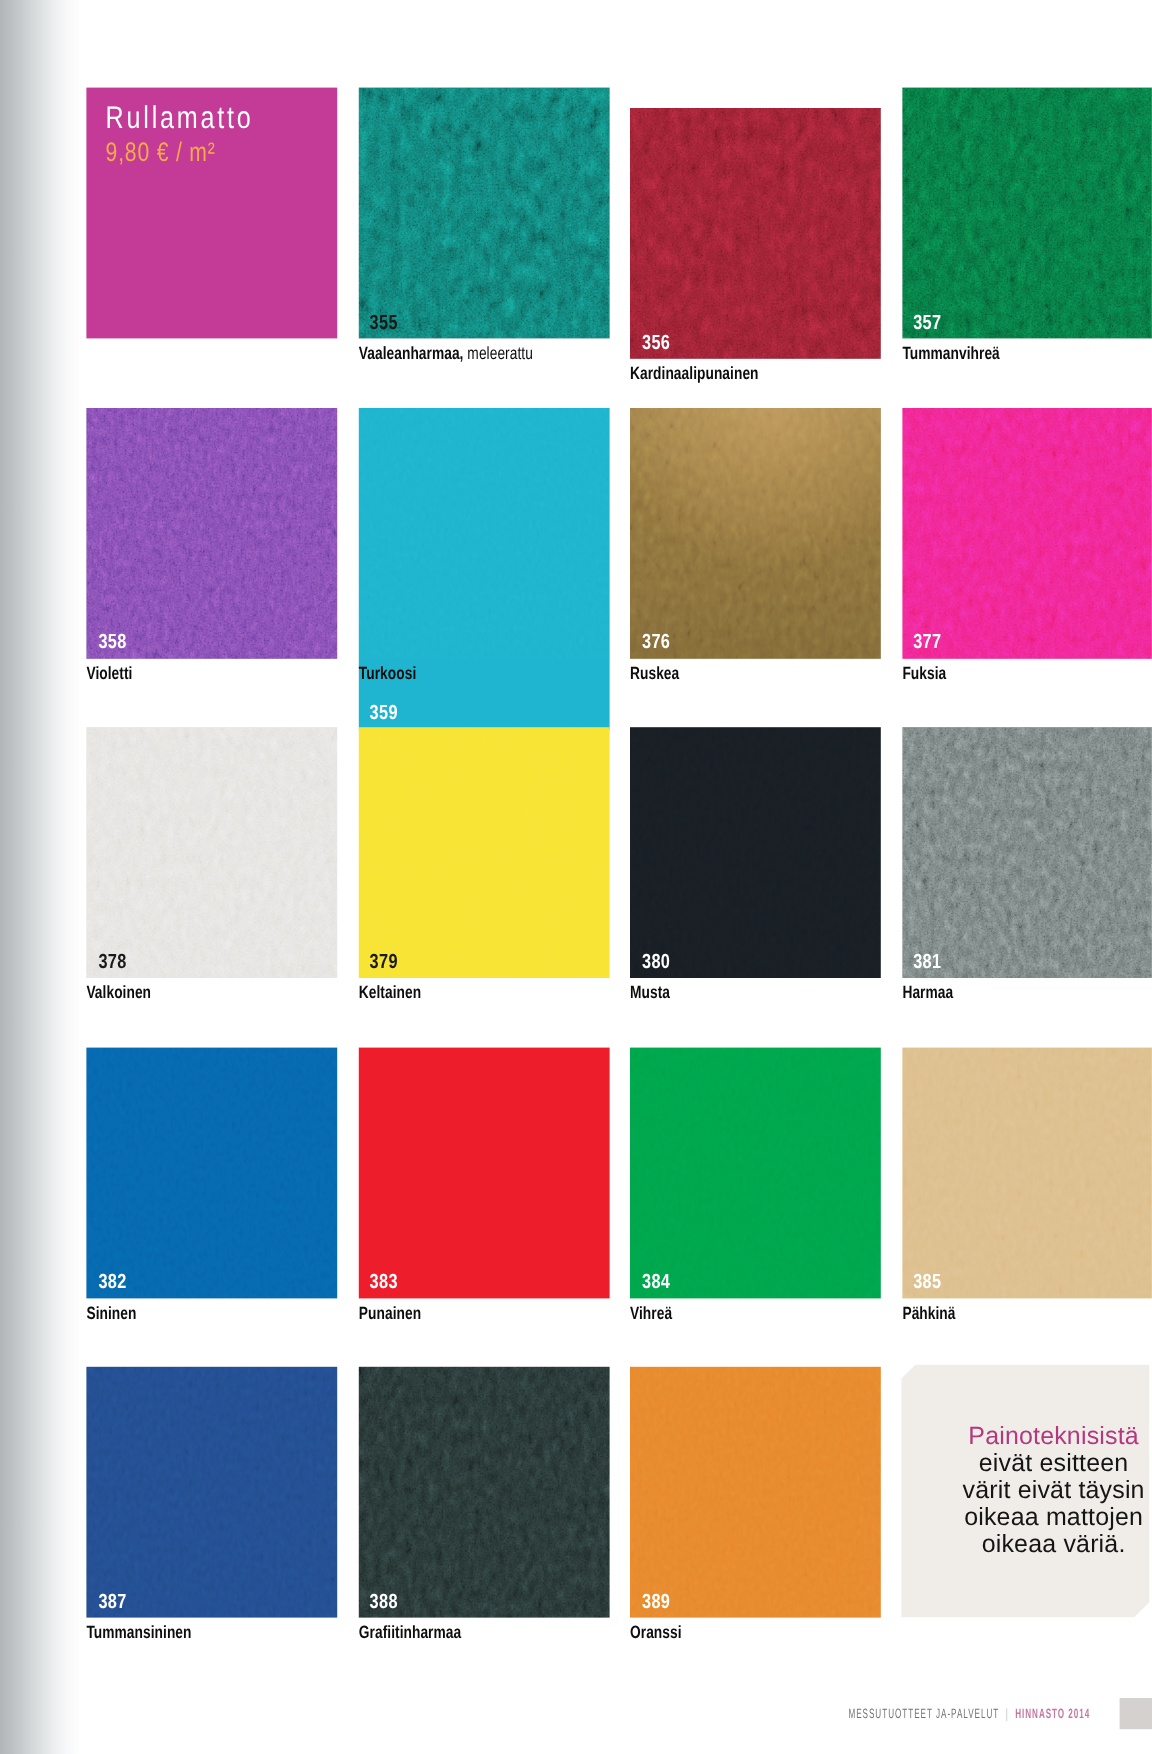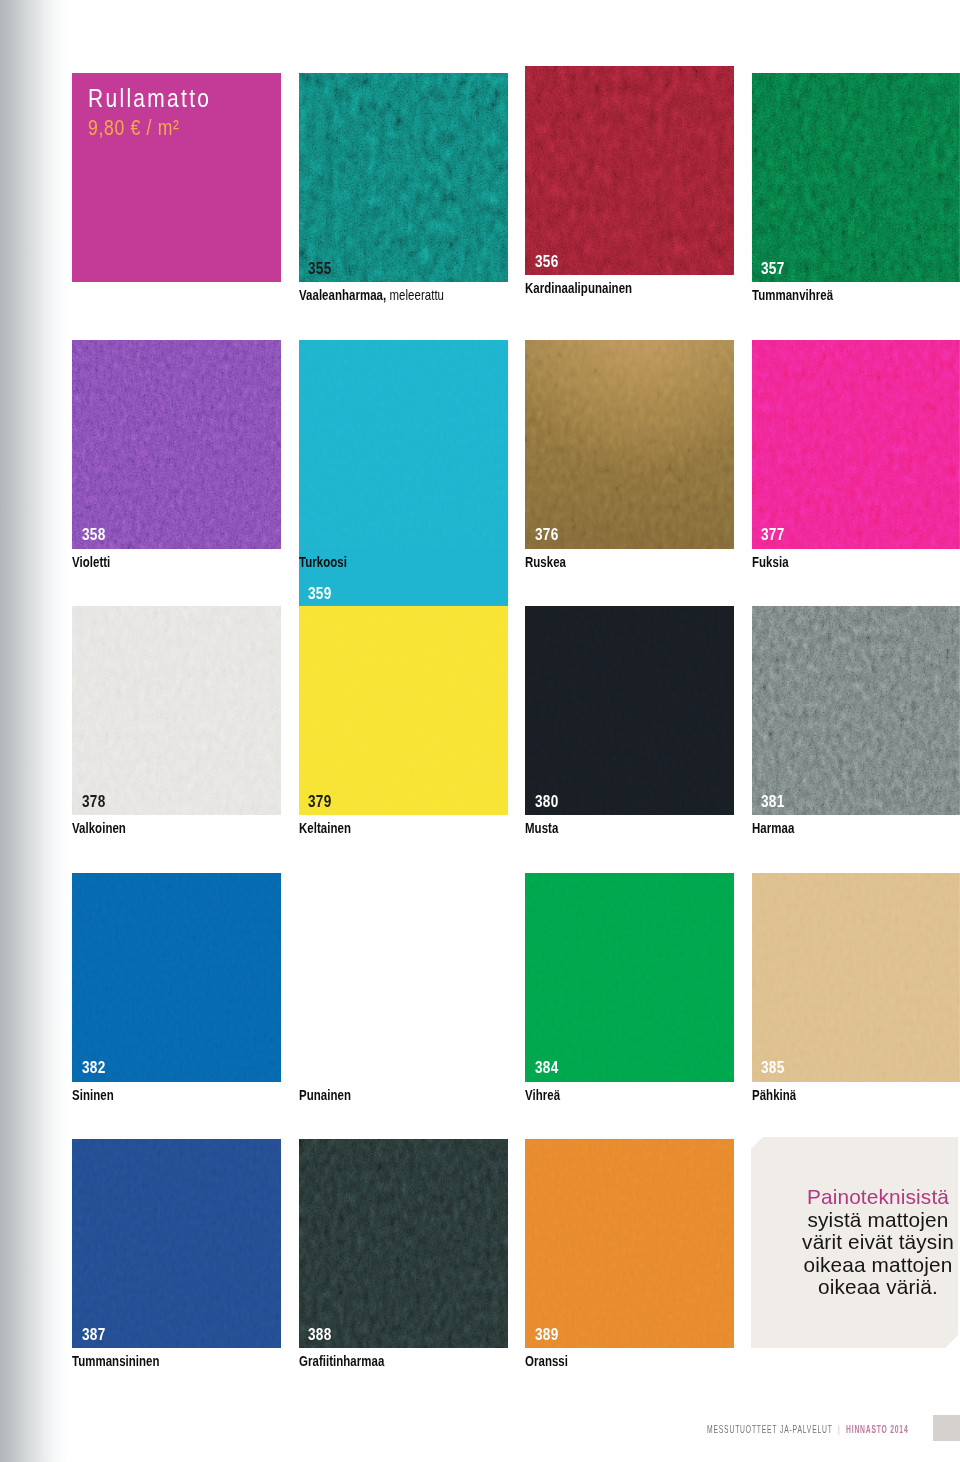--- a/index.html
+++ b/index.html
@@ -97,21 +97,21 @@
                   <feFuncB type="linear" slope="2.6" intercept="-0.8"></feFuncB>
                 </feComponentTransfer>
               </filter>
               <rect width="100%" height="100%" filter="url(#sp0)"></rect>
             </svg>
           </div>
           <div class="code" style="color: rgb(26, 26, 26);">355</div>
         </div>
         <div class="cname" style="top: 215px;"><span>Vaaleanharmaa,</span><span class="light"> meleerattu</span></div>
       </div>
-      <div class="cell" style="left: 525.2px; top: 66px; width: 249px; height: 245px;">
+      <div class="cell" style="left: 525.2px; top: 90px; width: 249px; height: 245px;">
         <div class="swatch" style="width: 209.3px; height: 209px; background: rgb(149, 31, 48);">
           <div class="tex">
             <svg width="209.3" height="209" style="display:block;opacity:0.46;mix-blend-mode:overlay">
               <filter id="nz1" x="-10%" y="-10%" width="120%" height="120%">
                 <feTurbulence type="fractalNoise" baseFrequency="0.11475000000000002 0.068" numOctaves="5" seed="16" result="t"></feTurbulence>
                 <feColorMatrix type="saturate" values="0" result="g"></feColorMatrix>
                 <feComponentTransfer>
                   <feFuncR type="linear" slope="1.8" intercept="-0.4"></feFuncR>
                   <feFuncG type="linear" slope="1.8" intercept="-0.4"></feFuncG>
                   <feFuncB type="linear" slope="1.8" intercept="-0.4"></feFuncB>
@@ -417,20 +417,23 @@
                 <feGaussianBlur stdDeviation="0.5"></feGaussianBlur>
               </filter>
               <rect x="-6" y="-6" width="221.3" height="221" filter="url(#nz11)"></rect>
             </svg>
           </div>
           <div class="code" style="color: rgb(255, 255, 255);">382</div>
         </div>
         <div class="cname" style="top: 215px;"><span>Sininen</span></div>
       </div>
       <div class="cell" style="left: 298.6px; top: 872.8px; width: 209.3px; height: 245px;">
+        <div class="swatch" style="width: 209.3px; height: 209px; background: rgb(238, 29, 43);">
+          <div class="code" style="color: rgb(255, 255, 255);">383</div>
+        </div>
         <div class="cname" style="top: 215px;"><span>Punainen</span></div>
       </div>
       <div class="cell" style="left: 525.2px; top: 872.8px; width: 209.3px; height: 245px;">
         <div class="swatch" style="width: 209.3px; height: 209px; background: rgb(0, 166, 76);">
           <div class="tex">
             <svg width="209.3" height="209" style="display:block;opacity:0.09;mix-blend-mode:overlay">
               <filter id="nz13" x="-10%" y="-10%" width="120%" height="120%">
                 <feTurbulence type="fractalNoise" baseFrequency="0.29700000000000004 0.17600000000000002" numOctaves="4" seed="172" result="t"></feTurbulence>
                 <feColorMatrix type="saturate" values="0" result="g"></feColorMatrix>
                 <feComponentTransfer>
@@ -540,20 +543,20 @@
                 <feGaussianBlur stdDeviation="0.5"></feGaussianBlur>
               </filter>
               <rect x="-6" y="-6" width="221.3" height="221" filter="url(#nz17)"></rect>
             </svg>
           </div>
           <div class="code" style="color: rgb(255, 255, 255);">389</div>
         </div>
         <div class="cname" style="top: 215px;"><span>Oranssi</span></div>
       </div>
       <div class="note" style="left: 751px; top: 1137px; width: 207px; height: 211px; background: rgb(240, 236, 232);">
-        <div class="notetext" style="top:49px;padding-left:47px;"><span class="hl" style="color:#b2397f">Painoteknisistä</span><br><span>syistä mattojen</span><br><span>värit eivät täysin</span><br><span>oikeaa mattojen</span><br><span>oikeaa väriä.</span></div>
+        <div class="notetext" style="top:49px;padding-left:47px;"><span class="hl" style="color:#b2397f">Painoteknisistä</span><br><span>eivät esitteen</span><br><span>värit eivät täysin</span><br><span>oikeaa mattojen</span><br><span>oikeaa väriä.</span></div>
       </div>
       <div class="footer" style="left: 706.5px; top: 1423.5px;"><span>MESSUTUOTTEET JA-PALVELUT</span><span class="sep">|</span><span class="hl">HINNASTO 2014</span></div>
       <div class="pagebox" style="left: 933px; top: 1415px; width: 26px; height: 26px; padding-left: 24px;">
         <span>17</span>
       </div>
     </div>
 </div>
 
 </body></html>

